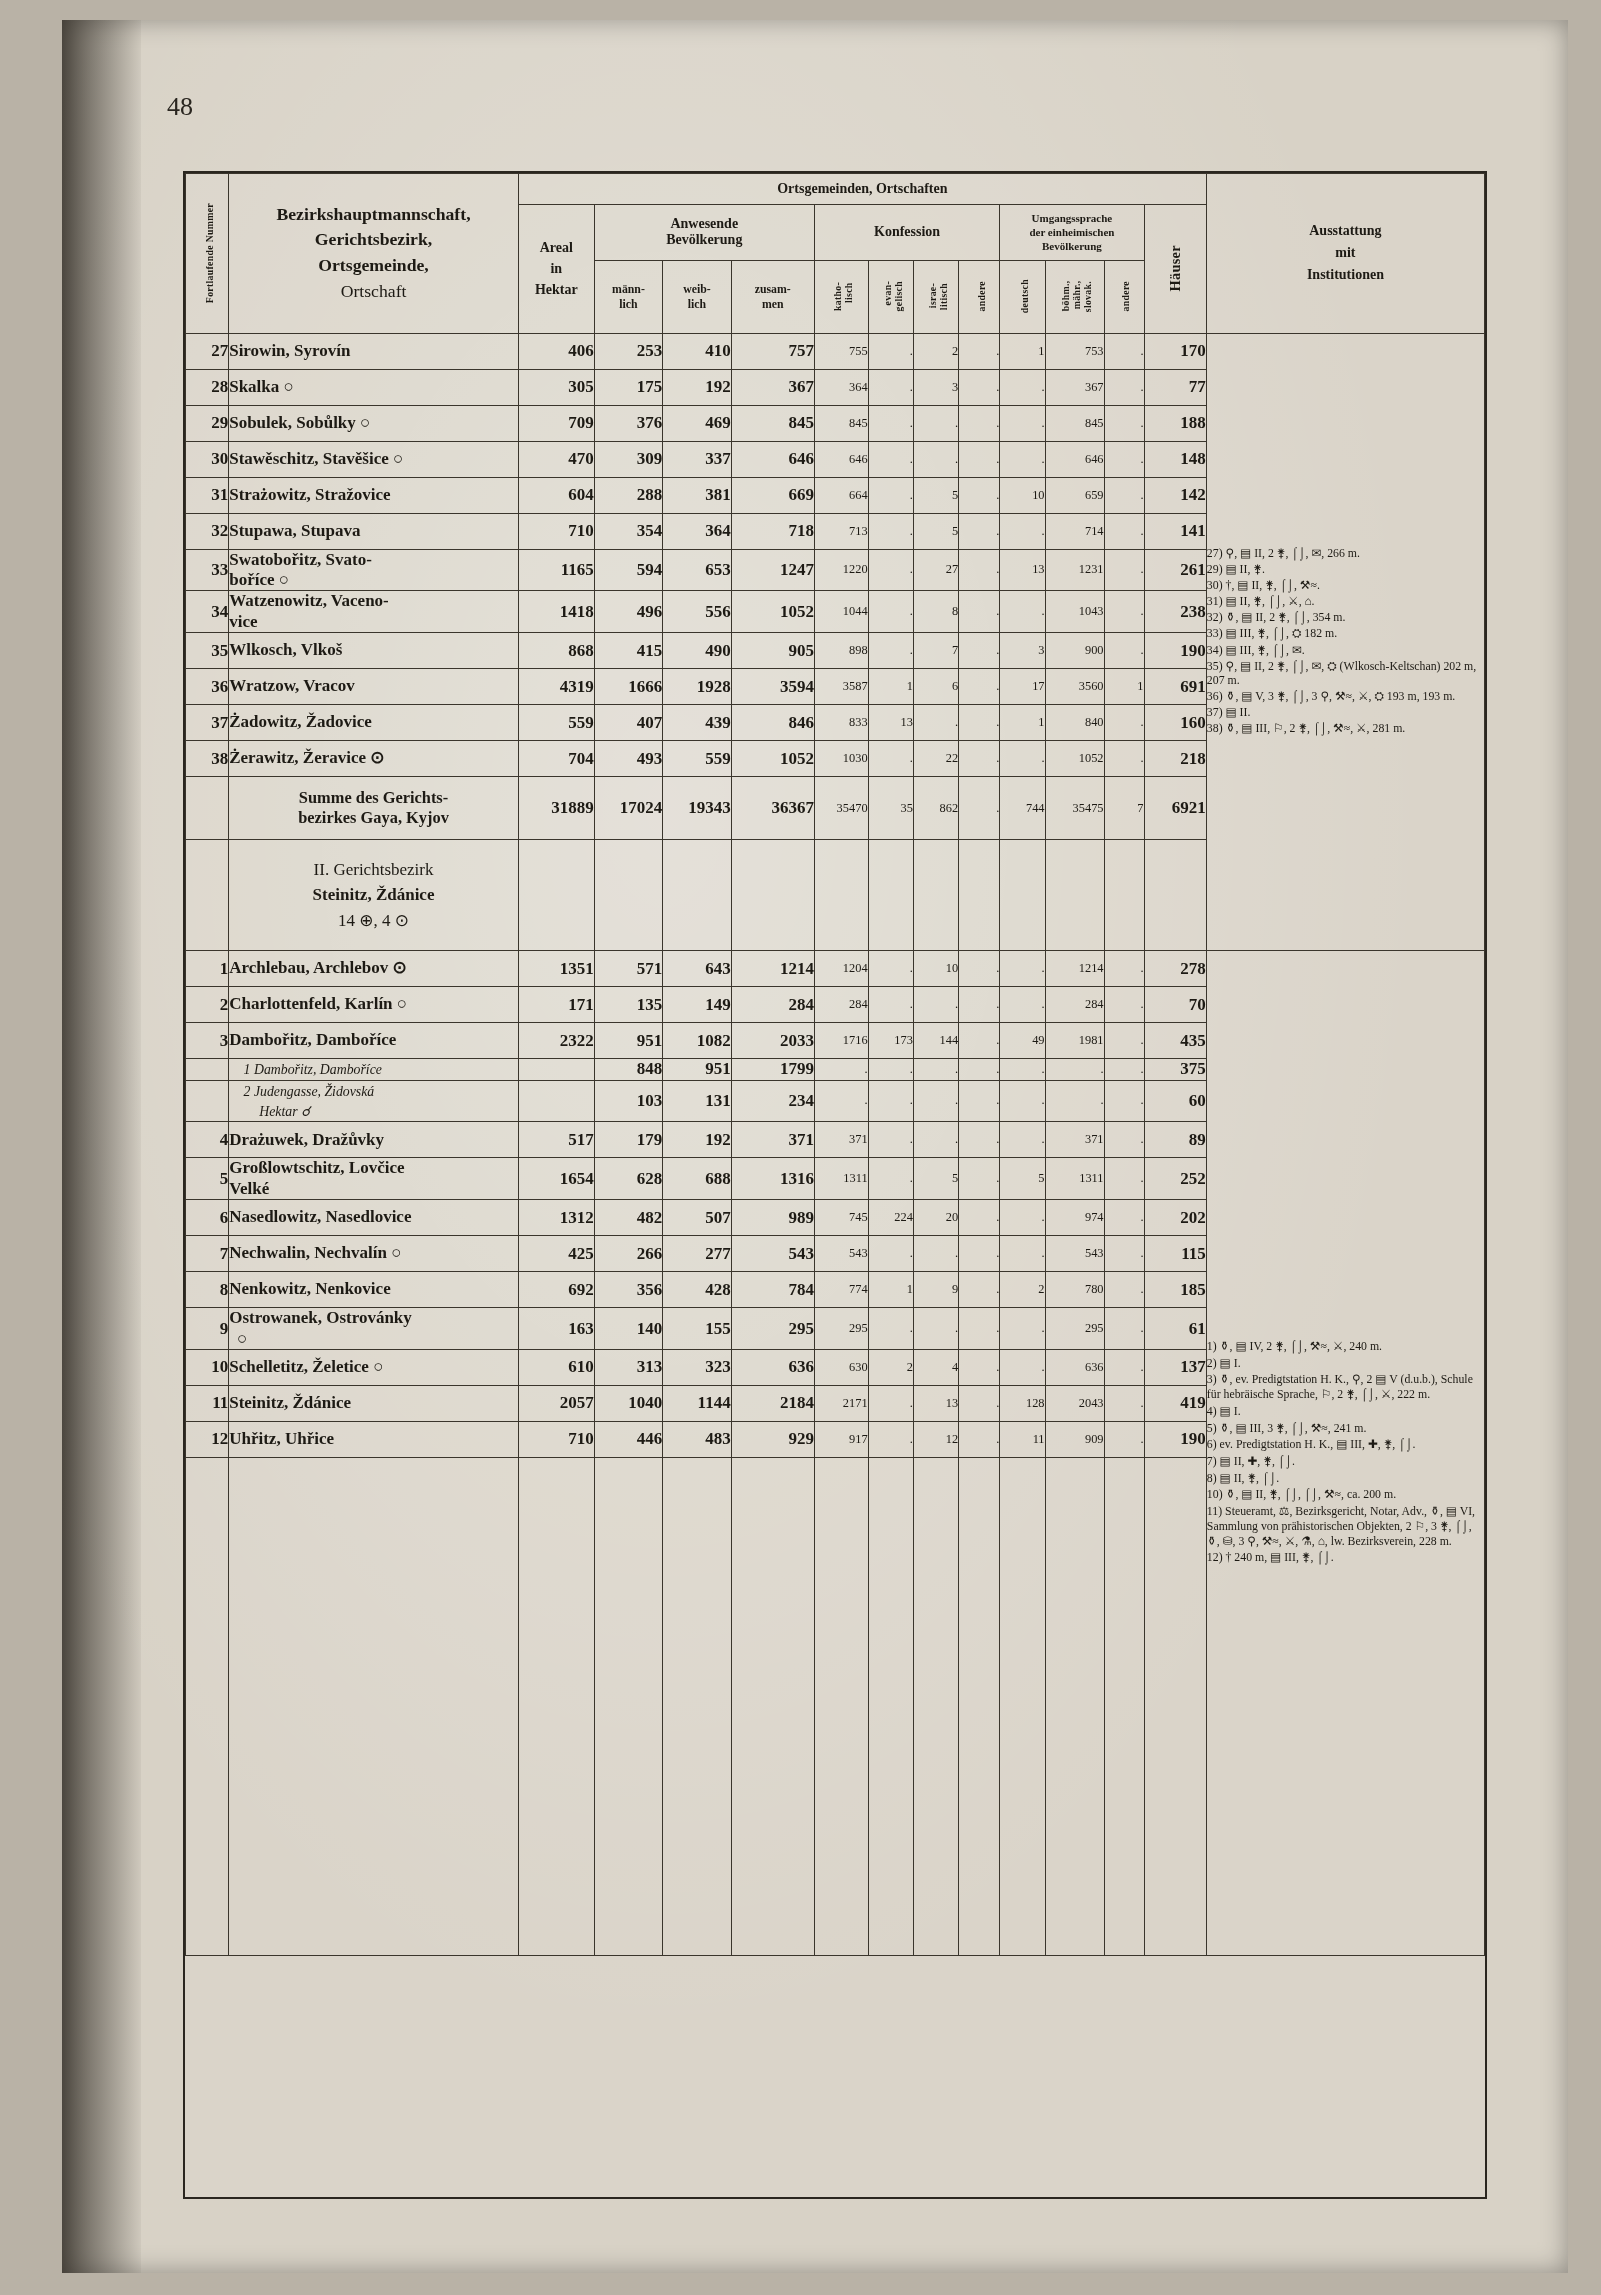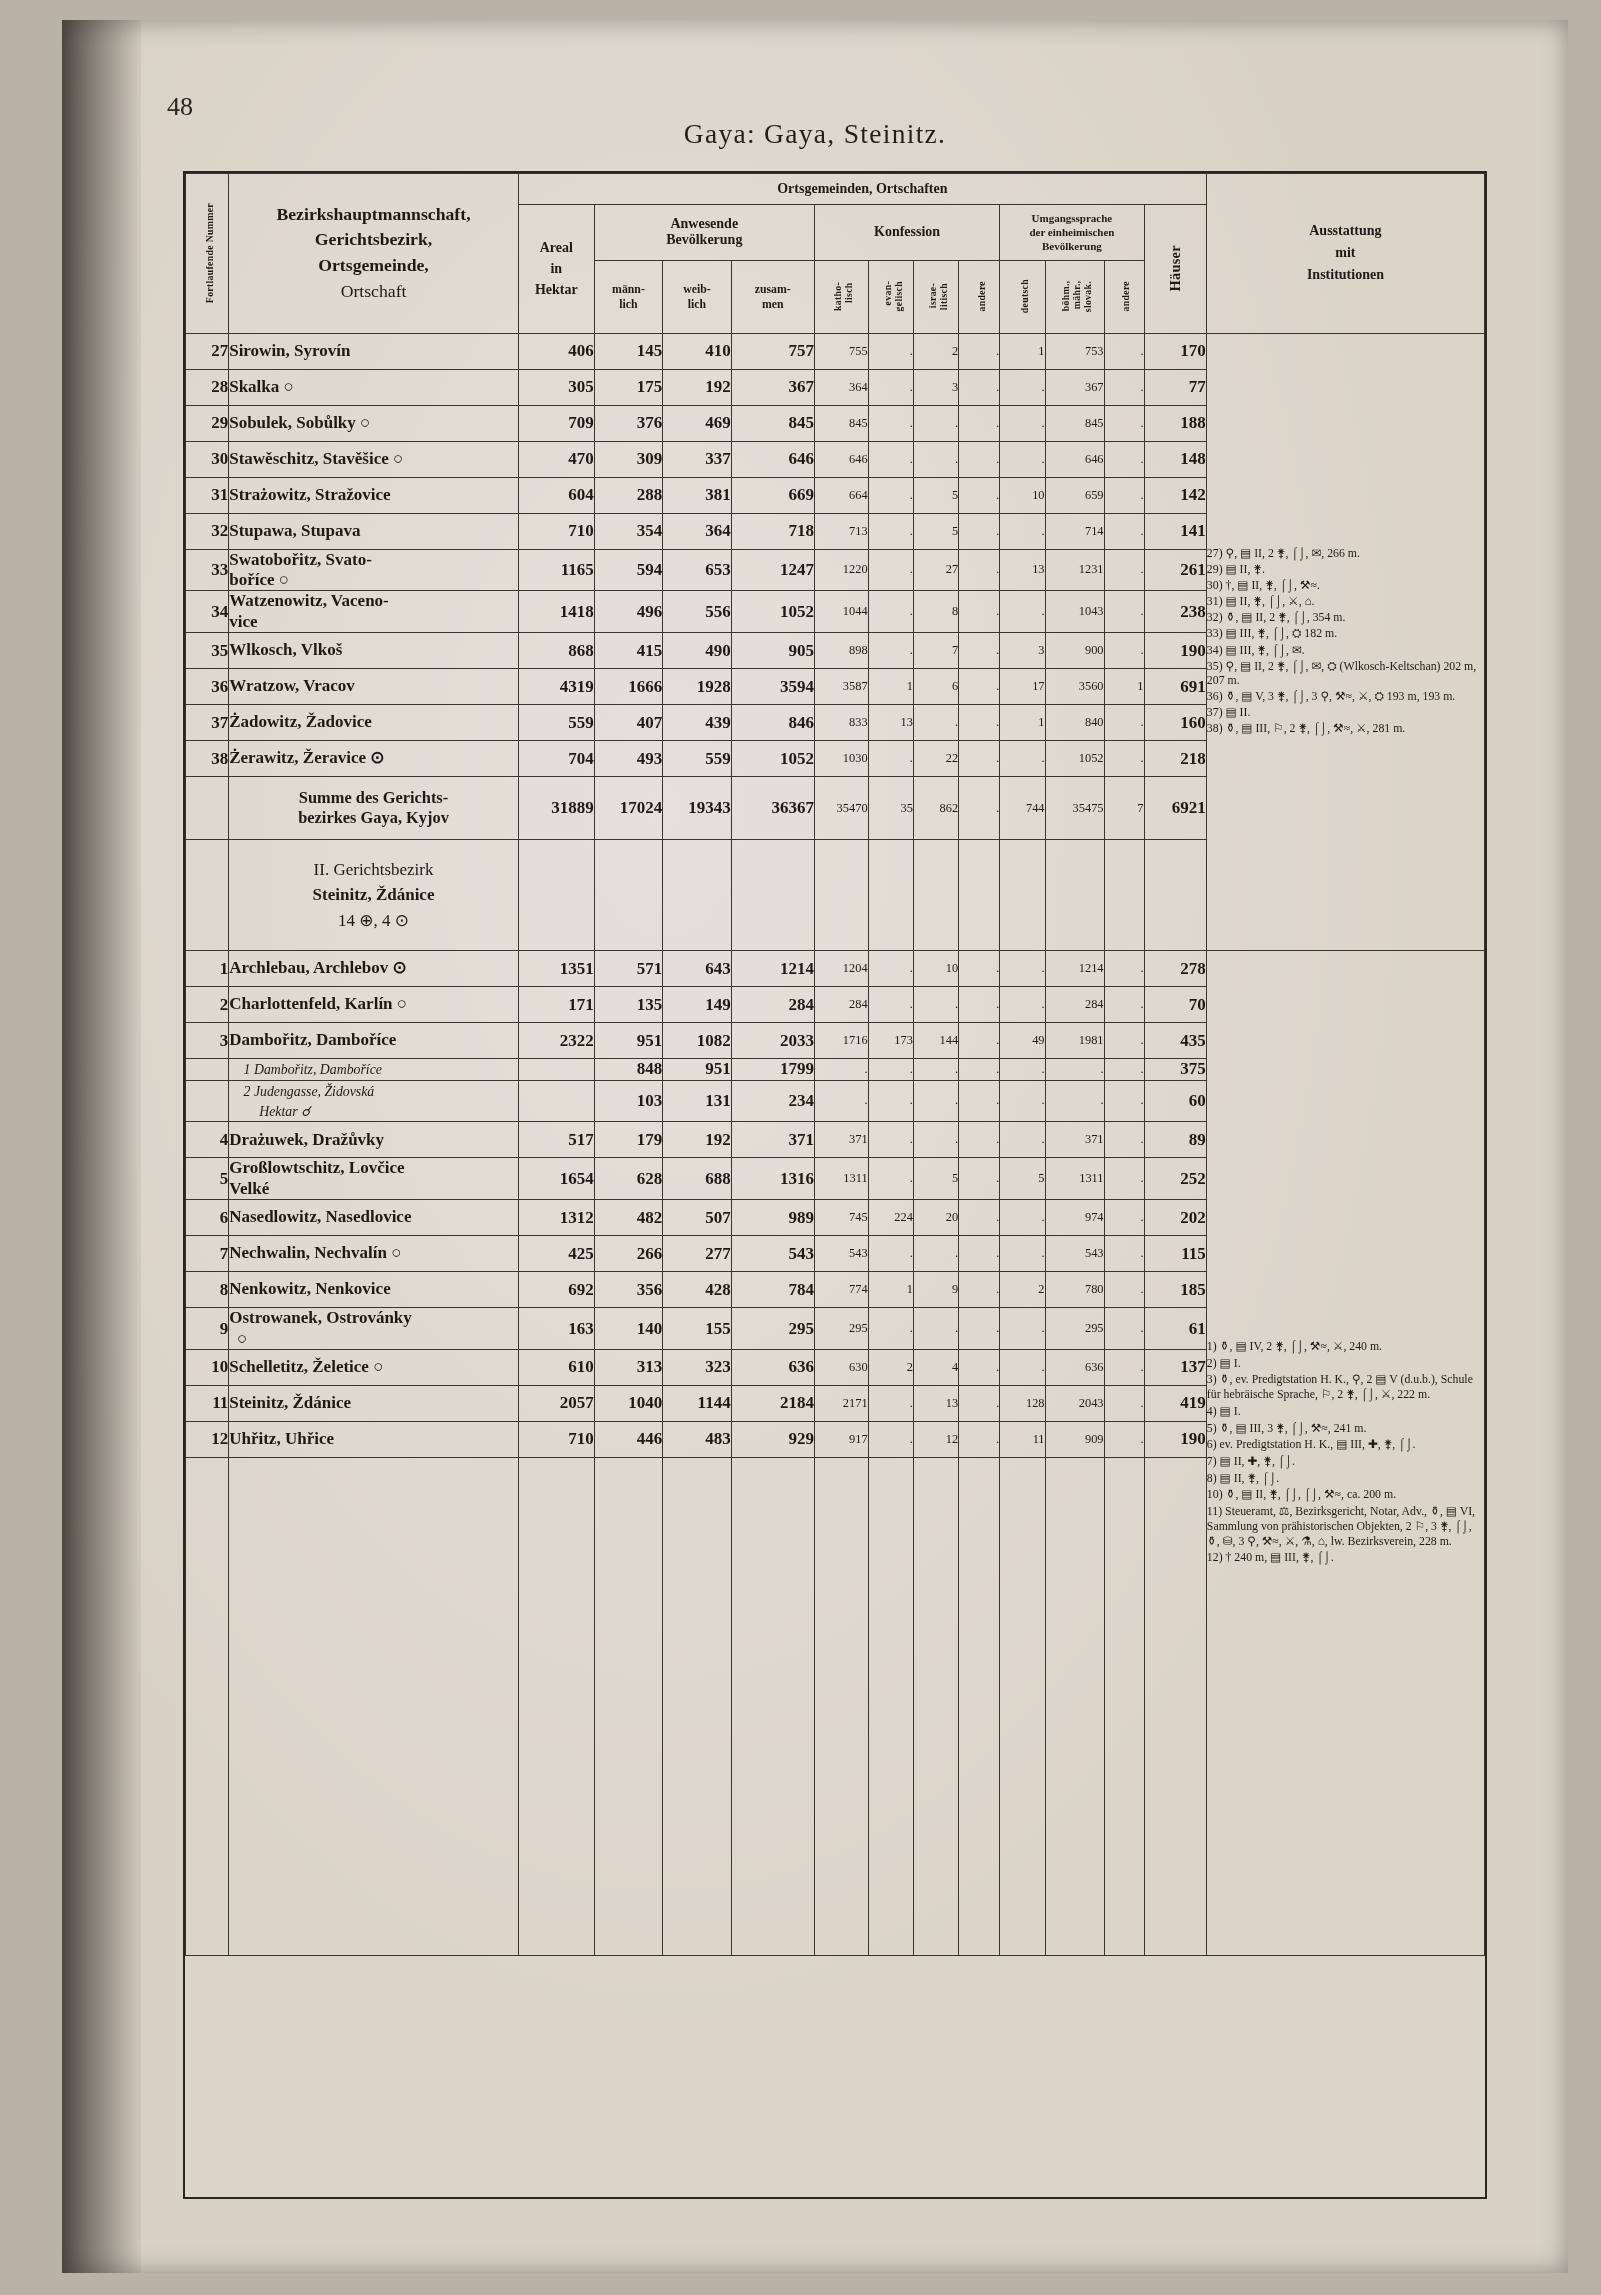--- a/index.html
+++ b/index.html
@@ -96,21 +96,20 @@
   .sect{font-size:17px;text-align:center;line-height:1.5;padding:9.2px 2.6px;}
   .sect b{font-weight:bold;}
   .tall td{height:35px;}
 </style>
 </head>
 <body>
 
 <div id="page">
   <div id="binding"></div>
   <div id="folio">48</div>
-  <div id="headline">Gaya: Gaya, Steinitz.</div>
 
   <div id="tablewrap">
     <table class="main">
       <colgroup>
         <col class="c-nr">
           <col class="c-name">
           <col class="c-areal">
           <col class="c-m">
           <col class="c-w">
           <col class="c-z">
@@ -195,21 +194,21 @@
           <th class="hd">
               <div class="vert small">andere</div>
             </th>
         </tr>
       </thead>
       <tbody id="tbody">
           <tr class="tall">
             <td class="nr">27</td>
             <td class="nm">Sirowin, Syrovín</td>
             <td class="numb">406</td>
-            <td class="numb">145</td>
+            <td class="numb">253</td>
             <td class="numb">410</td>
             <td class="numb">757</td>
             <td class="small">755</td>
             <td class="small">.</td>
             <td class="small">2</td>
             <td class="small">.</td>
             <td class="small">1</td>
             <td class="small">753</td>
             <td class="small">.</td>
             <td class="numb">170</td>

